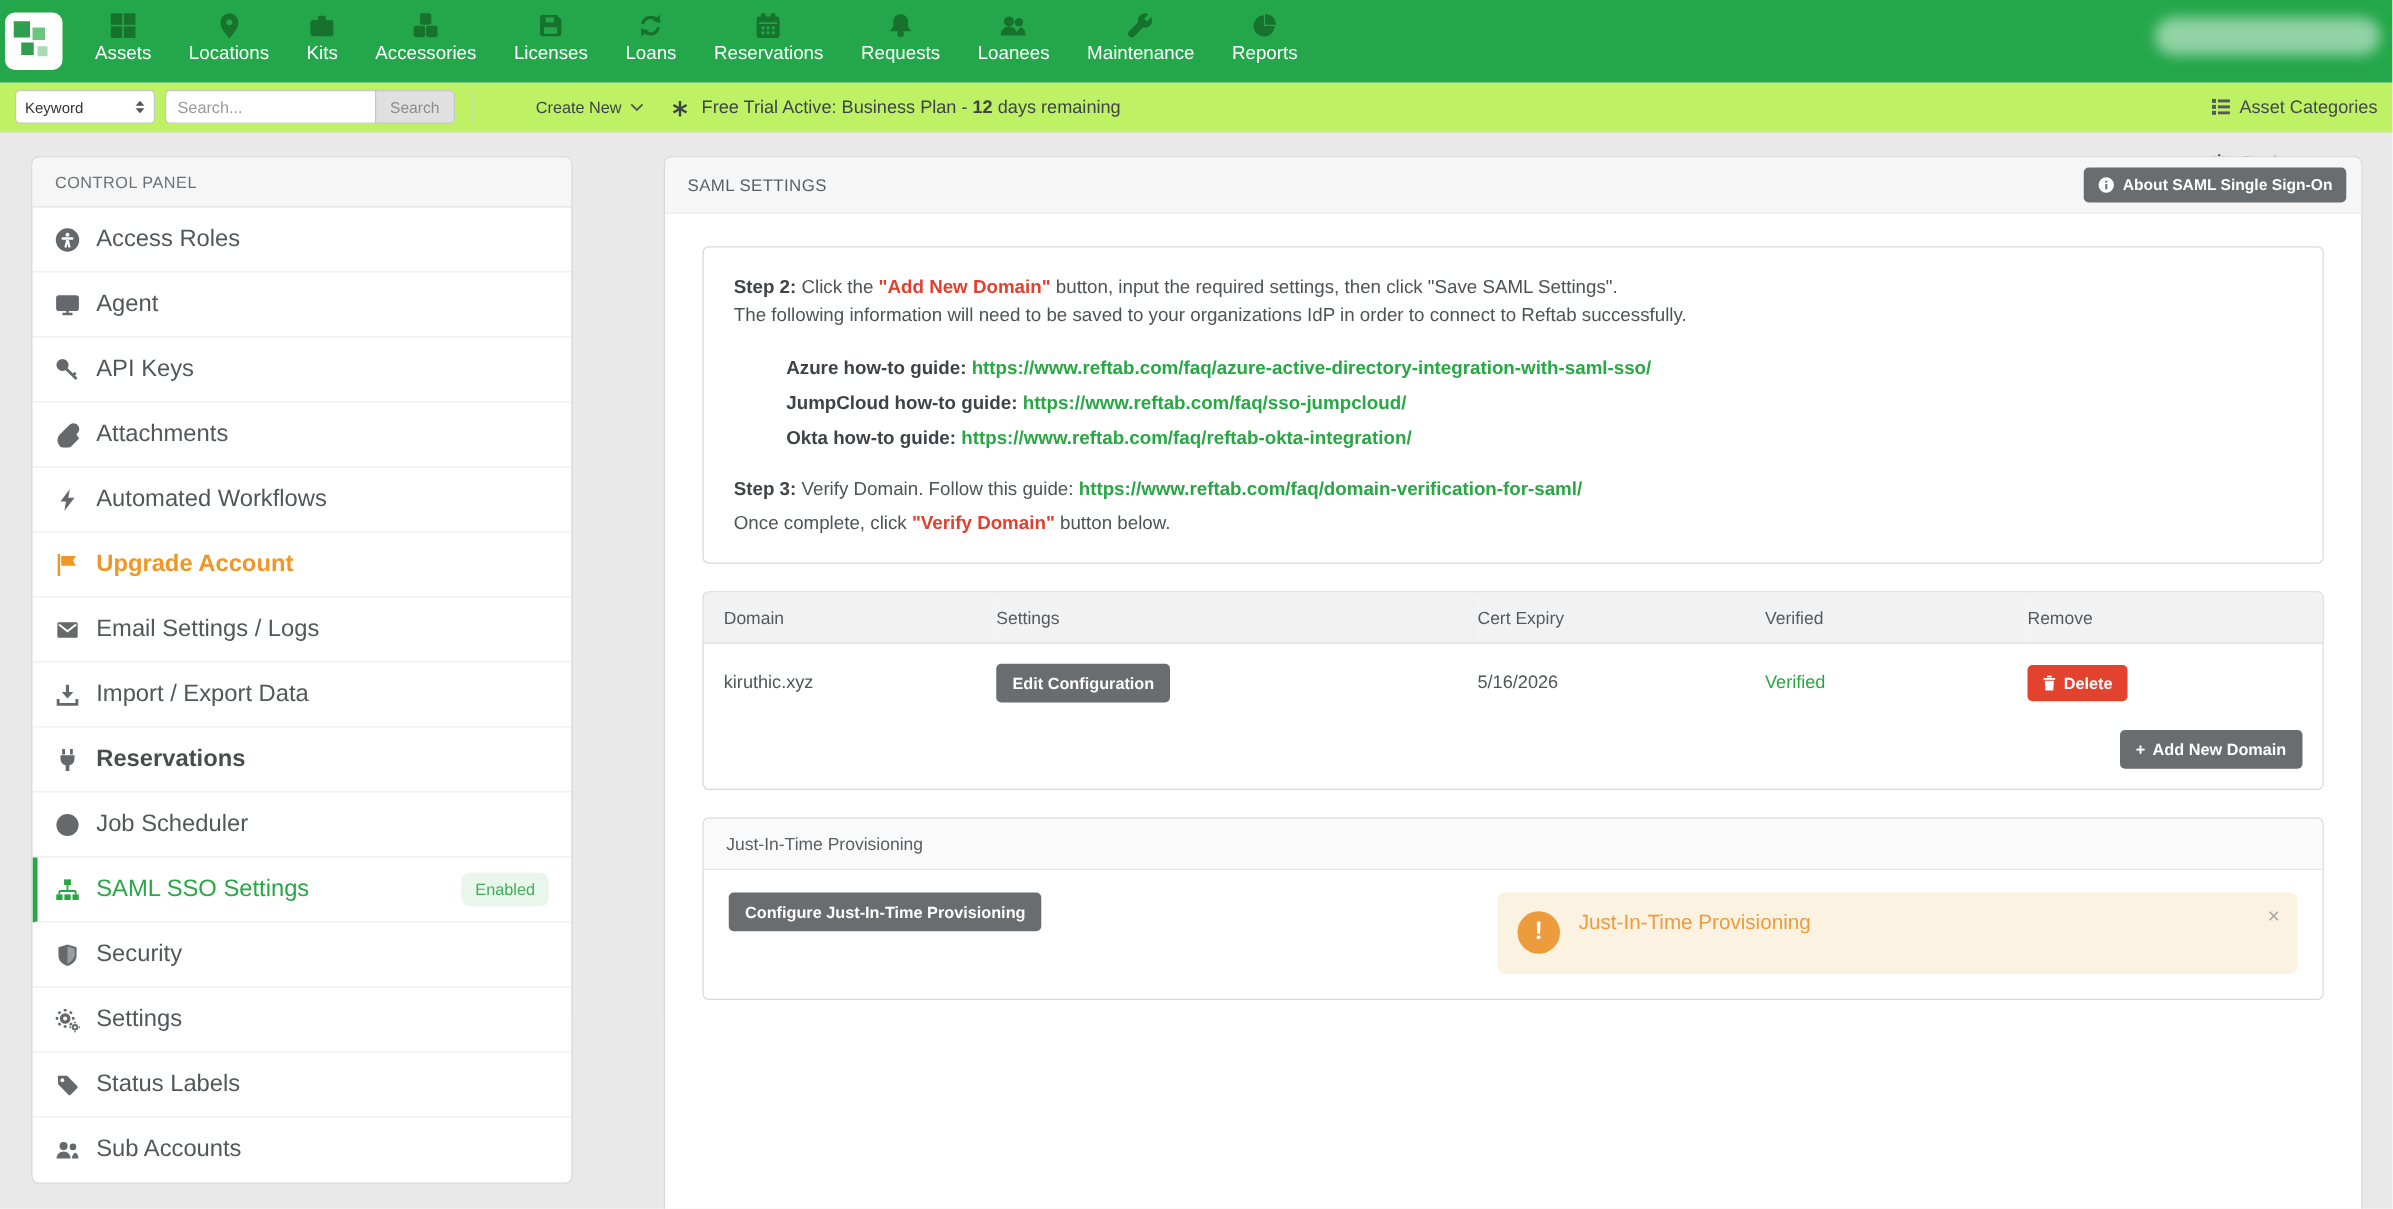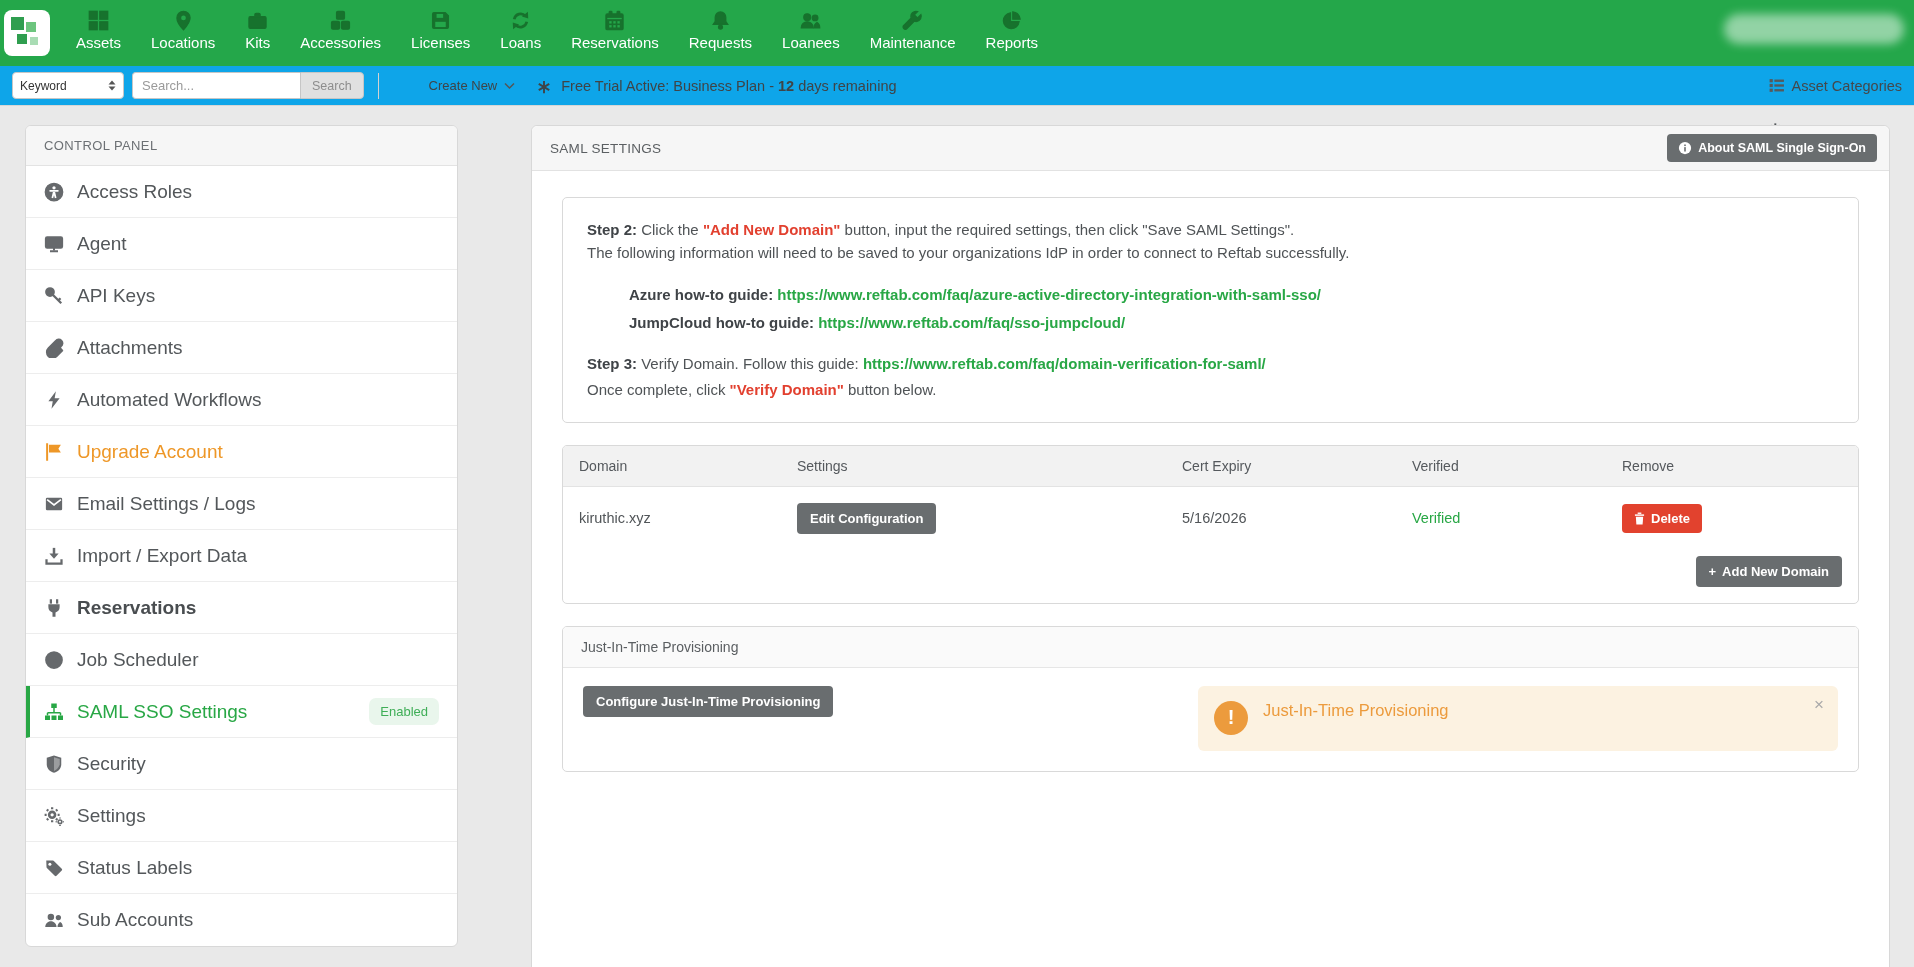--- a/index.html
+++ b/index.html
@@ -16,21 +16,21 @@
   .logo .s3 { left:13px; top:24px; width:10px; height:10px; background:#2f9e4f; }
   .logo .s4 { left:26px; top:27px; width:8px;  height:8px;  background:#a9dcb4; }
   .nav-items { display:flex; align-items:flex-end; gap:30px; }
   .nav-item { display:flex; flex-direction:column; align-items:center; gap:4px; cursor:pointer; }
   .nav-item svg { fill:#17722d; stroke:#17722d; }
   .nav-item .lbl { color:#fff; font-size:15px; line-height:1; padding-bottom:6px; }
   .redacted { position:absolute; right:10px; top:14px; width:180px; height:30px; border-radius:15px;
               background:rgba(255,255,255,.5); filter:blur(5px); }
 
   
-  .toolbar { height:40px; background:#0ea5e9; border-bottom:1px solid #d6d6d6; display:flex; align-items:center; padding:0 12px; }
+  .toolbar { height:40px; background:#bef264; border-bottom:1px solid #d6d6d6; display:flex; align-items:center; padding:0 12px; }
   .kw-select { width:112px; height:27px; background:#fff; border:1px solid #c6c6c6; border-radius:4px;
                display:flex; align-items:center; justify-content:space-between; padding:0 7px; font-size:12px; color:#333; cursor:pointer; }
   .search-wrap { display:flex; margin-left:8px; }
   .search-input { width:168px; height:27px; border:1px solid #c6c6c6; border-right:none; border-radius:4px 0 0 4px; padding:0 9px; font-size:13px; color:#333; background:#fff; font-family:inherit; }
   .search-input::placeholder { color:#9a9a9a; }
   .search-btn { height:27px; background:#e0e0e0; border:1px solid #c6c6c6; border-radius:0 4px 4px 0; color:#8d8d8d; font-size:12.5px; padding:0 11px; cursor:pointer; font-family:inherit; }
   .tb-divider { width:1px; height:26px; background:#d2d2d2; margin:0 14px; }
   .create-new { display:flex; align-items:center; gap:7px; font-size:13px; color:#3f4447; cursor:pointer;margin-left:36px; }
   .trial { display:flex; align-items:flex-end; gap:10px; font-size:14.5px; color:#3f4447; margin-left:22px; }
   .trial b { font-weight:700; }
@@ -43,21 +43,21 @@
   .layout { display:flex; padding:19px 24px 0 25px; }
 
   
   .sidebar { width:433px; background:#fff; border:1px solid #d8d8d8; border-radius:6px; overflow:hidden; height:fit-content; flex:none; }
   .side-head { background:#f6f6f6; border-bottom:1px solid #e3e3e3; padding:12px 18px; font-size:13px; color:#6c7074; letter-spacing:.4px; }
   .side-item { height:52px; display:flex; align-items:center; gap:13px; padding:0 18px; border-bottom:1px solid #ededed;
                font-size:19px; color:#53575a; cursor:pointer; }
   .side-item:last-child { border-bottom:none; }
   .side-item svg { fill:#66696c; stroke:#66696c; flex:none; }
   .side-item.bold { font-weight:700; color:#494d50; }
-  .side-item.upgrade { color:#ee9727; font-weight:400; }
+  .side-item.upgrade { color:#ee9727; font-weight:700; }
   .side-item.upgrade svg { fill:#ee9727; stroke:#ee9727; }
   .side-item.active { color:#28a745; border-left:4px solid #28a745; padding-left:14px; }
   .side-item.active svg { fill:#28a745; stroke:#28a745; }
   .badge-enabled { margin-left:auto; background:#e9f6ec; color:#3fae57; font-size:13px; padding:6px 11px; border-radius:7px; font-weight:400; }
 
   
   .main { flex:1; margin-left:73px; background:#fff; border:1px solid #d8d8d8; border-radius:6px; min-height:920px; }
   .main-head { display:flex; justify-content:space-between; align-items:center; background:#f6f6f6; border-bottom:1px solid #e2e2e2;
                border-radius:6px 6px 0 0; padding:8px 12px 8px 18px; min-height:38px; }
   .main-title { font-size:13.5px; color:#5b5f62; letter-spacing:.3px; }
@@ -517,20 +517,21 @@
     <div class="main-body">
 
       <div class="instructions">
         <div>
           <b>Step 2:</b><span> Click the </span><span class="red">"Add New Domain"</span><span> button, input the required settings, then click "Save SAML Settings".</span>
         </div>
         <div>The following information will need to be saved to your organizations IdP in order to connect to Reftab successfully.</div>
         <div class="guides">
           <div><b>Azure how-to guide: </b><a class="glink" href="#">https://www.reftab.com/faq/azure-active-directory-integration-with-saml-sso/</a></div>
           <div><b>JumpCloud how-to guide: </b><a class="glink" href="#">https://www.reftab.com/faq/sso-jumpcloud/</a></div>
+          <div><b>Okta how-to guide: </b><a class="glink" href="#">https://www.reftab.com/faq/reftab-okta-integration/</a></div>
         </div>
         <div class="step3">
           <b>Step 3:</b><span> Verify Domain. Follow this guide: </span><a class="glink" href="#">https://www.reftab.com/faq/domain-verification-for-saml/</a>
         </div>
         <div class="step3b">
           <span>Once complete, click </span><span class="red">"Verify Domain"</span><span> button below.</span>
         </div>
       </div>
 
       <div class="domain-card">

